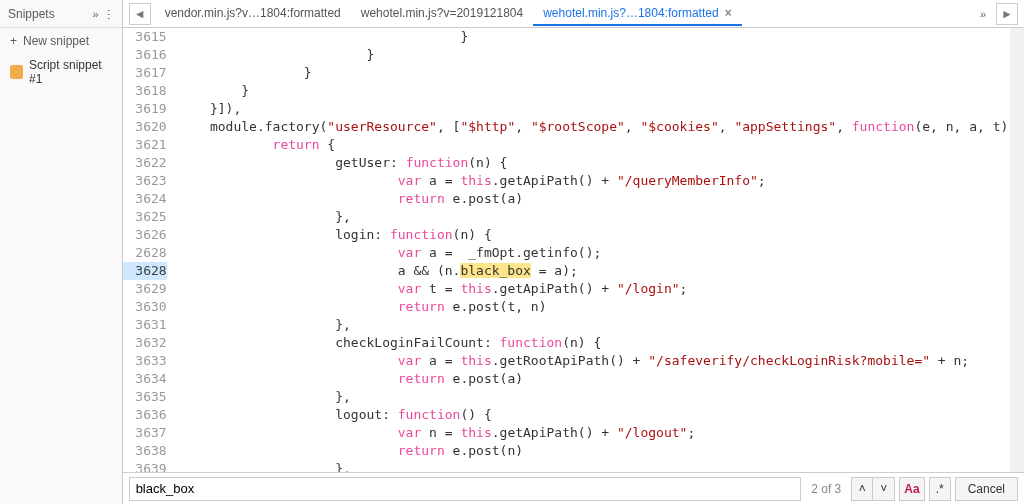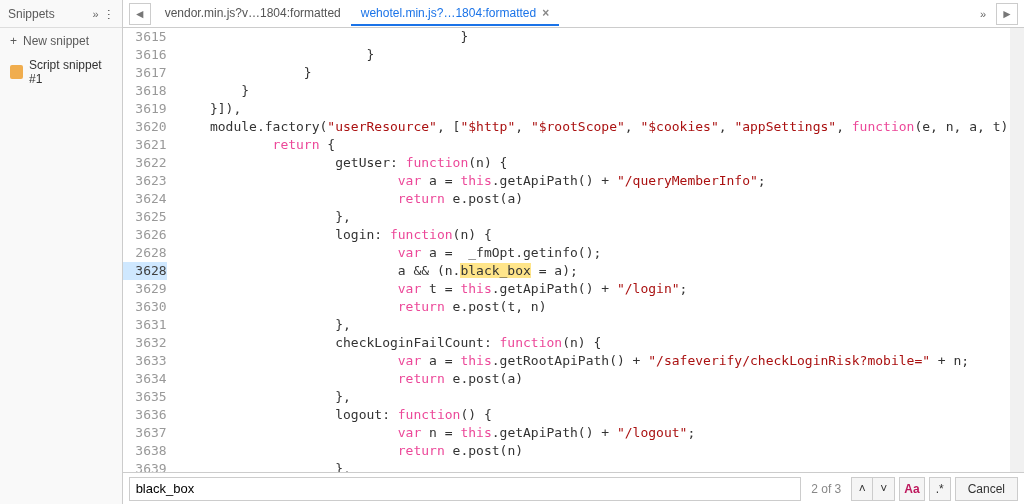--- a/index.html
+++ b/index.html
@@ -67,20 +67,23 @@
 
   <div class="main">
     <div class="tabs-bar">
       <div class="tab-nav">
           <span>◄</span>
         </div>
       <div id="tab-list" style="display:flex; flex:1; overflow:hidden;">
           <div class="tab">
             <span>vendor.min.js?v…1804:formatted</span>
           </div>
+          <div class="tab">
+            <span>wehotel.min.js?v=2019121804</span>
+          </div>
           <div class="tab active">
             <span>wehotel.min.js?…1804:formatted</span>
             <span class="tab-close">×</span>
           </div>
         </div>
       <div class="more-tabs"><span class="chevrons">»</span></div>
       <div class="tab-nav">
           <span>►</span>
         </div>
     </div>

